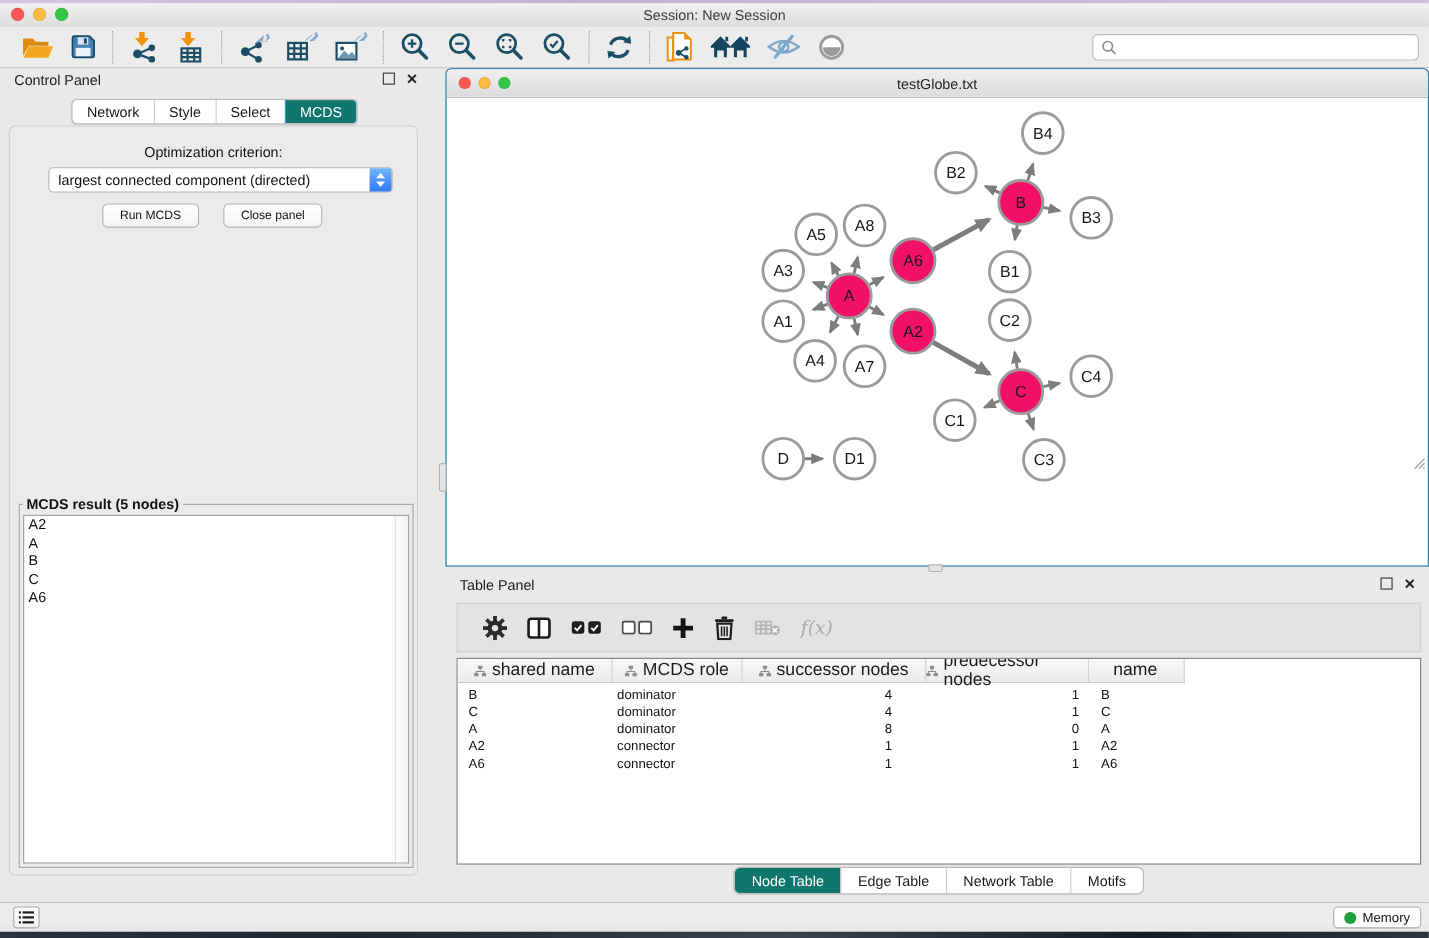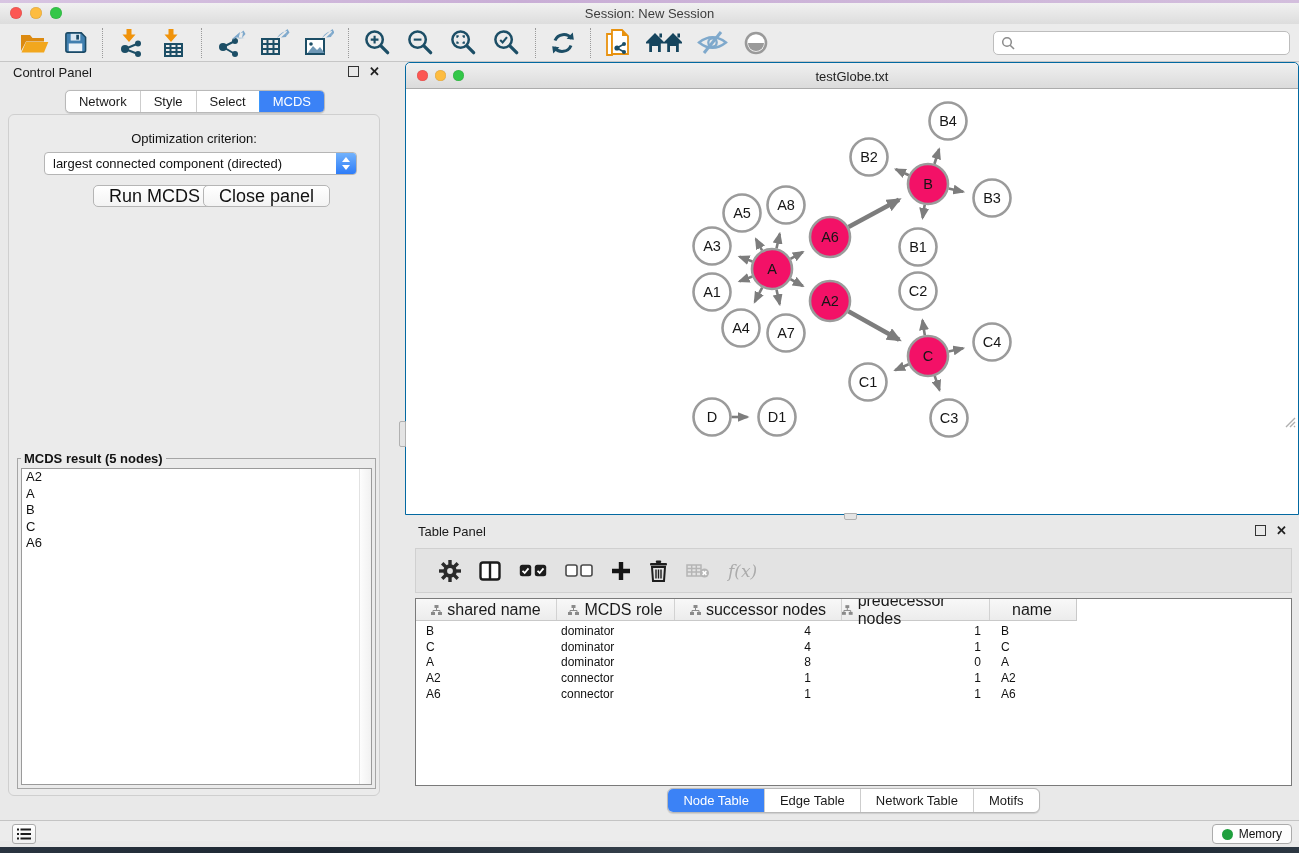--- a/index.html
+++ b/index.html
@@ -36,36 +36,36 @@
   .panel-header{position:absolute;left:0;top:4px;width:100%;height:24px;}
   .panel-title{position:absolute;left:13px;top:5px;font-size:13px;color:#1a1a1a;}
   .panel-icons{position:absolute;right:10px;top:6px;display:flex;gap:10px;align-items:center;}
   .float-ico{width:9px;height:9px;border:1.6px solid #333;}
   .close-ico{font-size:13px;font-weight:bold;color:#222;line-height:11px;}
   .cp-tabs-row{position:absolute;left:0;top:34px;width:100%;display:flex;justify-content:center;}
   .seg-group{display:inline-flex;background:#fff;border:1px solid #B9B9B9;border-radius:5px;
     overflow:hidden;height:21px;box-shadow:0 .5px 1px rgba(0,0,0,.12);}
   .seg{padding:0 13px;font-size:13px;line-height:21px;color:#1a1a1a;border-left:1px solid #CDCDCD;}
   .seg:first-child{border-left:none;}
-  .seg.sel{background:#3b82f6;color:#fff;border-left-color:#3B97FD;}
+  .seg.sel{background:#0f766e;color:#fff;border-left-color:#3B97FD;}
   .cp-body{position:absolute;left:8px;top:58px;width:372px;height:682px;background:#EBEBEB;
     border:1px solid #CFCFCF;border-radius:6px;box-sizing:border-box;}
   .opt-label{position:absolute;left:0;top:16px;width:100%;text-align:center;font-size:13px;color:#111;}
   .dropdown{position:absolute;left:35px;top:37px;width:313px;height:23px;background:#fff;
     border:1px solid #B5B5B5;border-radius:4px;display:flex;align-items:center;box-sizing:border-box;}
   .dropdown-label{flex:1;padding-left:8px;font-size:13px;color:#111;white-space:nowrap;}
   .dropdown-stepper{width:20px;align-self:stretch;border-radius:0 3px 3px 0;
     background:linear-gradient(#72B2FC,#2D7CF8);display:flex;flex-direction:column;
     align-items:center;justify-content:center;gap:3px;}
   .tri-up{width:0;height:0;border-left:4px solid transparent;border-right:4px solid transparent;
     border-bottom:5px solid #fff;}
   .tri-down{width:0;height:0;border-left:4px solid transparent;border-right:4px solid transparent;
     border-top:5px solid #fff;}
   .btn{position:absolute;height:22px;background:linear-gradient(#FFFFFF,#F3F3F3);
-    border:1px solid #B5B5B5;border-radius:5px;font-size:18px;color:#111;
+    border:1px solid #B5B5B5;border-radius:5px;font-size:11px;color:#111;
     font-family:"Liberation Sans",sans-serif;padding:0 15px;}
   .btn-run{left:84px;top:70px;} .btn-close{left:194px;top:70px;}
   fieldset.result{position:absolute;left:8px;top:336px;width:359px;height:338px;margin:0;
     border:1px solid #A5A5A5;padding:2px 3px 3px 3px;box-sizing:border-box;}
   fieldset.result legend{font-size:13px;color:#111;padding:0 3px;font-weight:bold;}
   .result-list{position:relative;width:100%;height:100%;background:#fff;border:1px solid #9a9a9a;
     box-sizing:border-box;overflow:hidden;}
   .result-scroll{position:absolute;right:0;top:0;width:11px;height:100%;
     background:linear-gradient(90deg,#FDFDFD,#F1F1F1);border-left:1px solid #E2E2E2;}
   .list-item{font-size:13px;color:#111;line-height:16.5px;padding-left:4px;}

